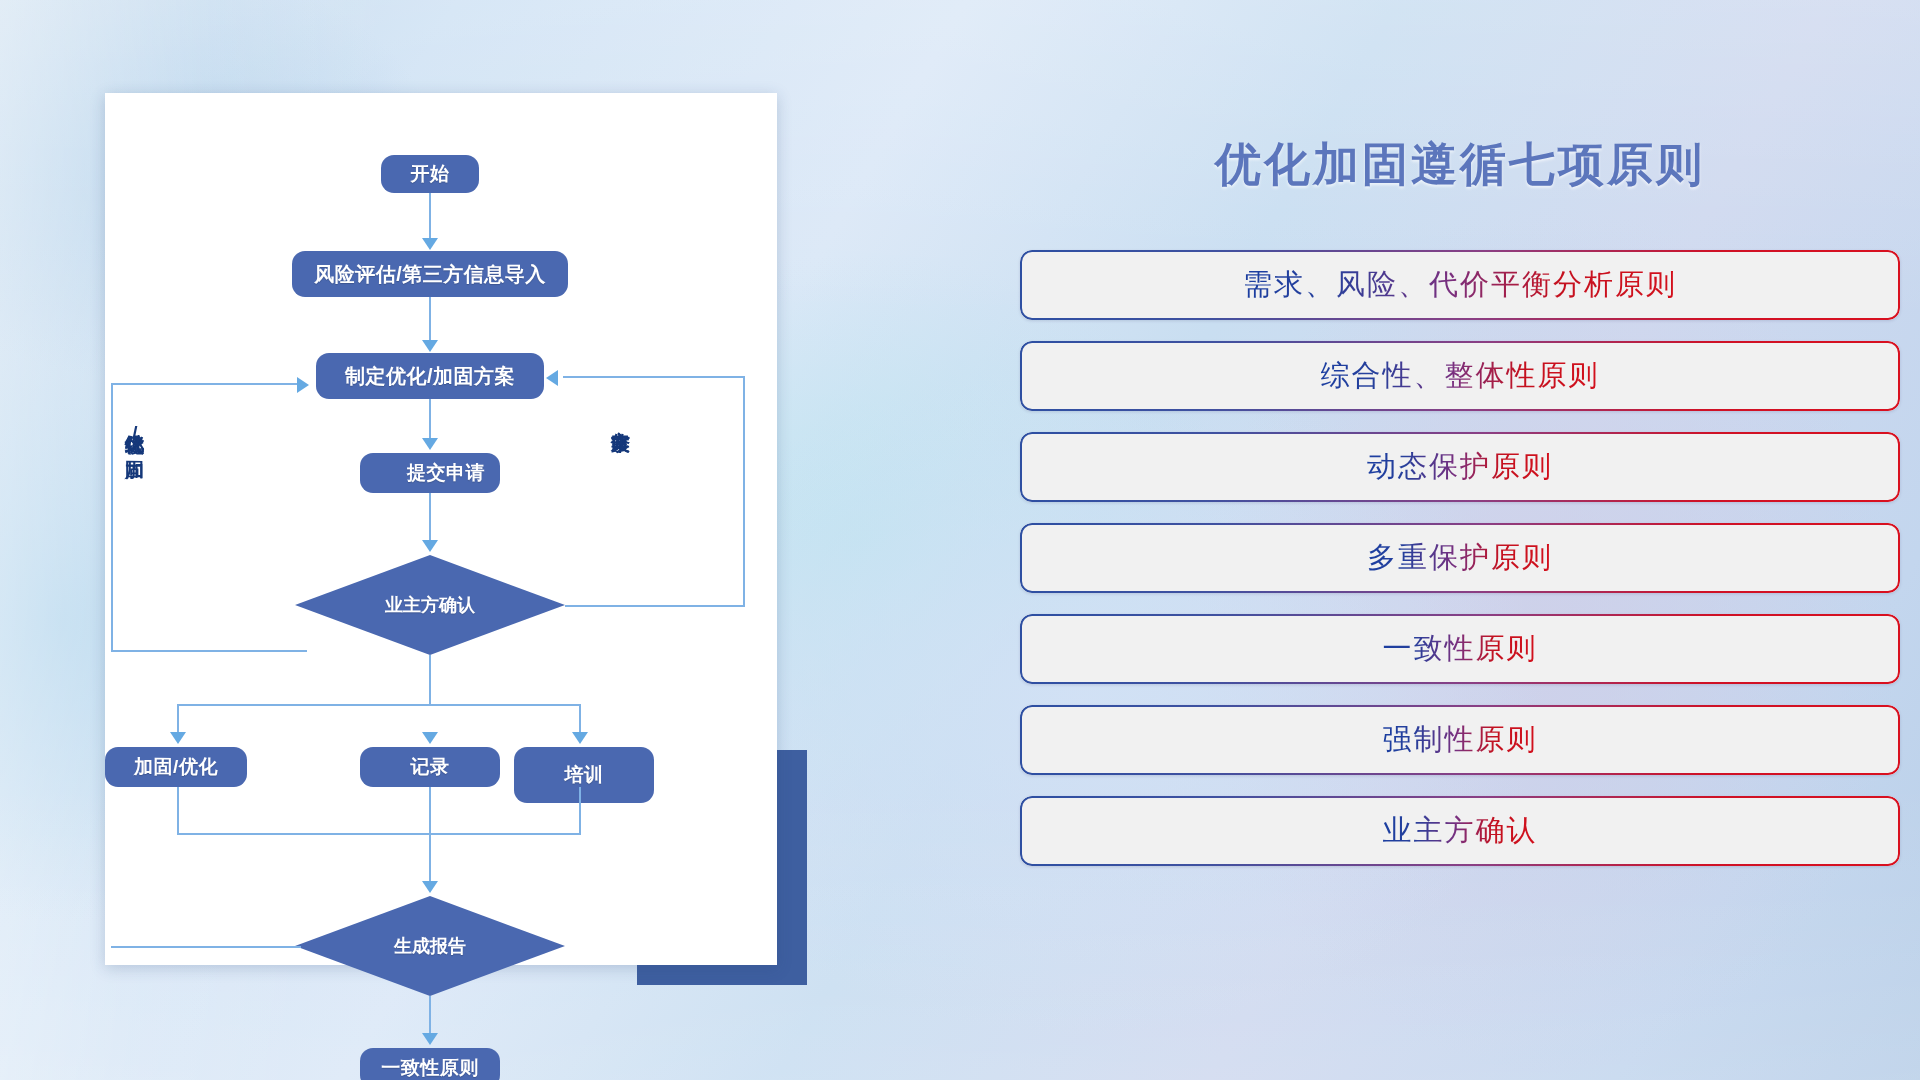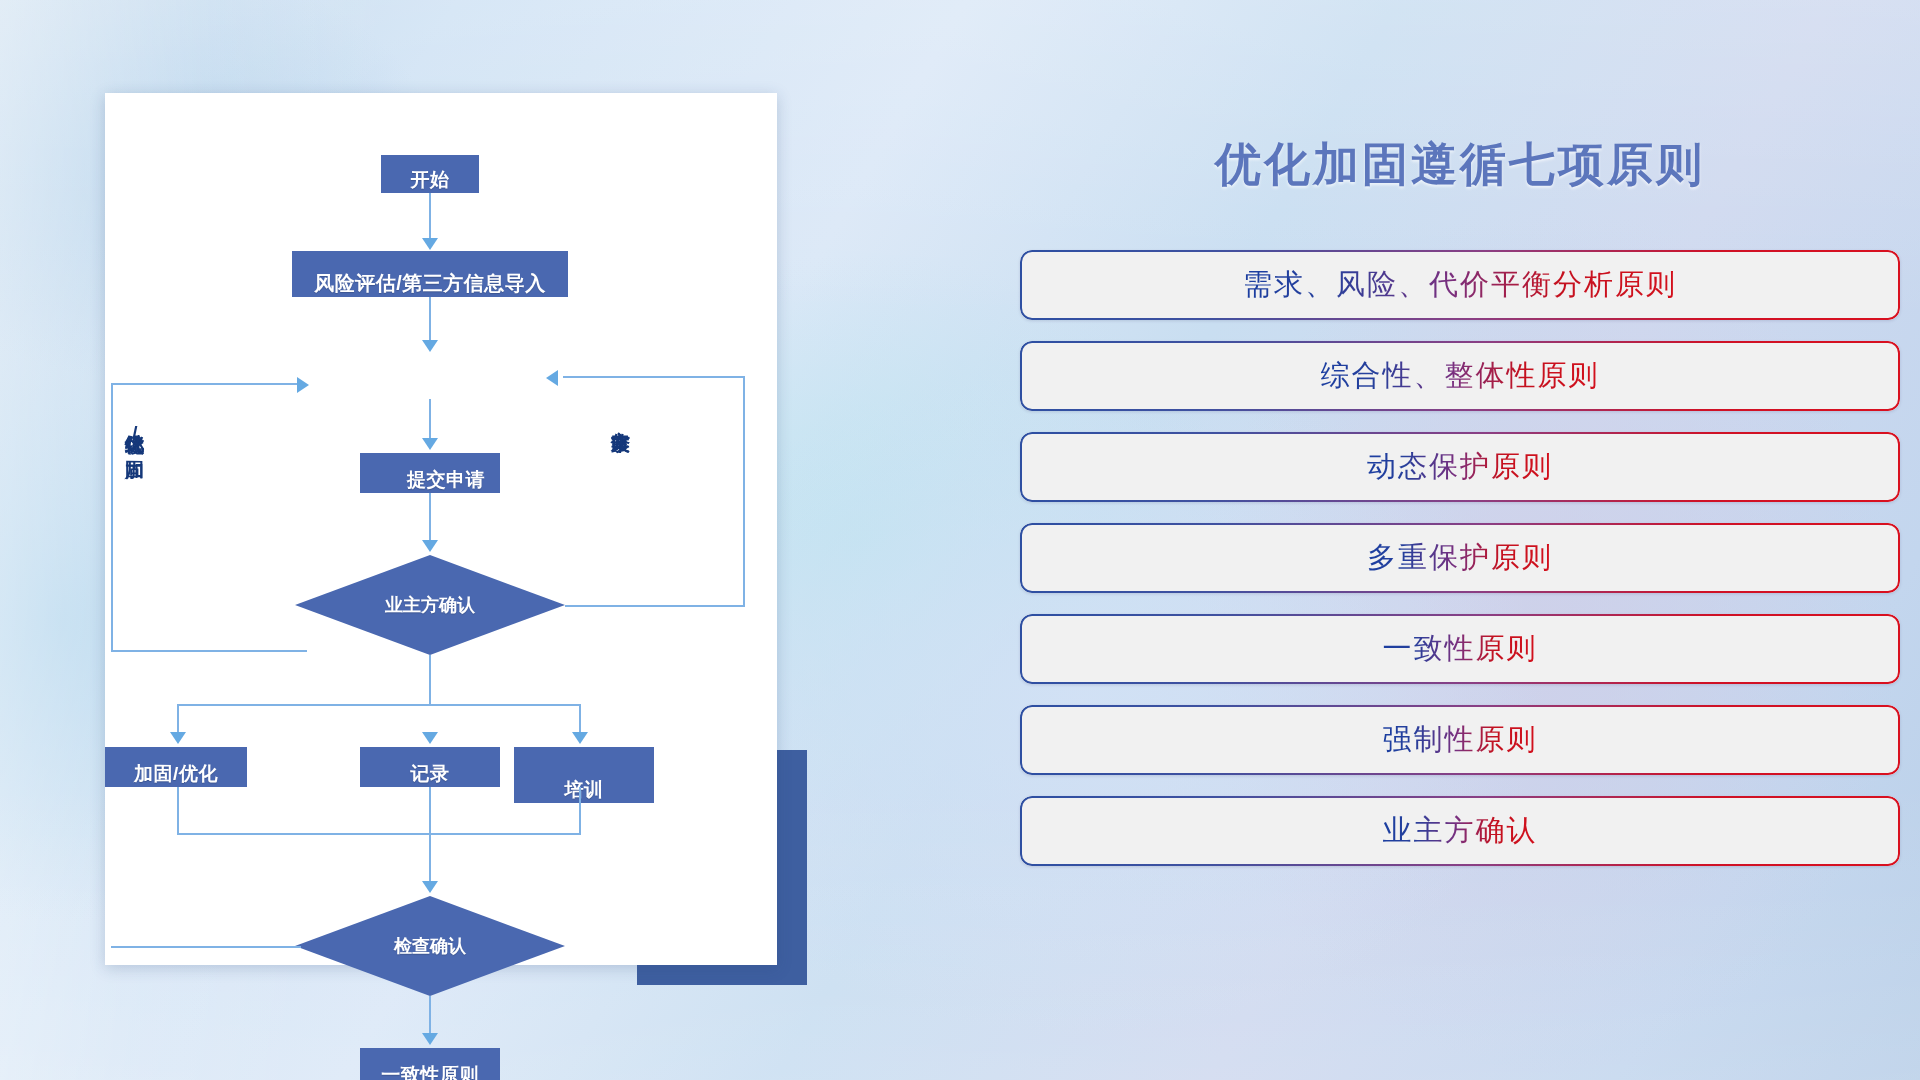--- a/index.html
+++ b/index.html
@@ -23,22 +23,22 @@
     background:linear-gradient(180deg,rgba(255,255,255,.18) 0%,rgba(255,255,255,0) 30%,rgba(255,255,255,0) 72%,rgba(255,255,255,.14) 100%);}
   .bg-sheen{position:absolute;left:0;top:0;width:430px;height:1080px;
     background:linear-gradient(95deg, rgba(255,255,255,.50) 0%, rgba(255,255,255,.12) 42%, rgba(255,255,255,0) 75%);}
 
   
   #left-panel{position:absolute;left:0;top:0;width:820px;height:1080px;z-index:2;}
   .shadow-block{position:absolute;left:637px;top:750px;width:170px;height:235px;background:#3e5fa0;}
   .flow-card{position:absolute;left:105px;top:93px;width:672px;height:872px;background:#ffffff;
     box-shadow:0 3px 14px rgba(40,70,120,.22);}
 
-  .node{position:absolute;box-sizing:border-box;display:flex;align-items:flex-end;justify-content:center;
-    background:#4a68b0;color:#fff;border-radius:0;font-weight:bold;letter-spacing:.5px;
+  .node{position:absolute;box-sizing:border-box;display:flex;align-items:center;justify-content:center;
+    background:#4a68b0;color:#fff;border-radius:13px;font-weight:bold;letter-spacing:.5px;
     text-shadow:0 1px 1px rgba(0,0,0,.18);}
   .node.sm{font-size:19px;}
   .node.md{font-size:20px;}
 
   .diamond{position:absolute;display:flex;align-items:center;justify-content:center;
     color:#fff;font-weight:bold;font-size:18px;background:#4a68b0;
     clip-path:polygon(50% 0%,100% 50%,50% 100%,0% 50%);text-shadow:0 1px 1px rgba(0,0,0,.18);}
 
   .ln{position:absolute;background:#7fb2e5;}
   .ln.v{width:2px;}
@@ -90,20 +90,23 @@
     </div>
     <div class="ln v" style="left:324px;top:100px;height:48px;"></div>
     <div class="arw down" style="left:317px;top:145px;"></div>
 
     <div class="node md" style="left:187px;top:158px;width:276px;height:46px;">
       <span>风险评估/第三方信息导入</span>
     </div>
     <div class="ln v" style="left:324px;top:204px;height:46px;"></div>
     <div class="arw down" style="left:317px;top:247px;"></div>
 
+    <div class="node md" style="left:211px;top:260px;width:228px;height:46px;">
+      <span>制定优化/加固方案</span>
+    </div>
     <div class="ln v" style="left:324px;top:306px;height:44px;"></div>
     <div class="arw down" style="left:317px;top:345px;"></div>
 
     <div class="node sm" style="left:255px;top:360px;width:140px;height:40px;padding-left:32px;">
       <span>提交申请</span>
     </div>
     <div class="ln v" style="left:324px;top:400px;height:50px;"></div>
     <div class="arw down" style="left:317px;top:447px;"></div>
 
     <div class="diamond" style="left:190px;top:462px;width:270px;height:100px;">
@@ -148,21 +151,21 @@
       <span>培训</span>
     </div>
 
     <div class="ln v" style="left:72px;top:694px;height:48px;"></div>
     <div class="ln v" style="left:474px;top:694px;height:48px;"></div>
     <div class="ln h" style="left:72px;top:740px;width:404px;"></div>
     <div class="ln v" style="left:324px;top:694px;height:97px;"></div>
     <div class="arw down" style="left:317px;top:788px;"></div>
 
     <div class="diamond" style="left:190px;top:803px;width:270px;height:100px;">
-      <span>检查确认</span>
+      <span>生成报告</span>
     </div>
 
     <div class="ln h" style="left:6px;top:853px;width:190px;"></div>
 
     <div class="ln v" style="left:324px;top:903px;height:40px;"></div>
     <div class="arw down" style="left:317px;top:940px;"></div>
     <div class="node sm" style="left:255px;top:955px;width:140px;height:40px;">
       <span>一致性原则</span>
     </div>
 

